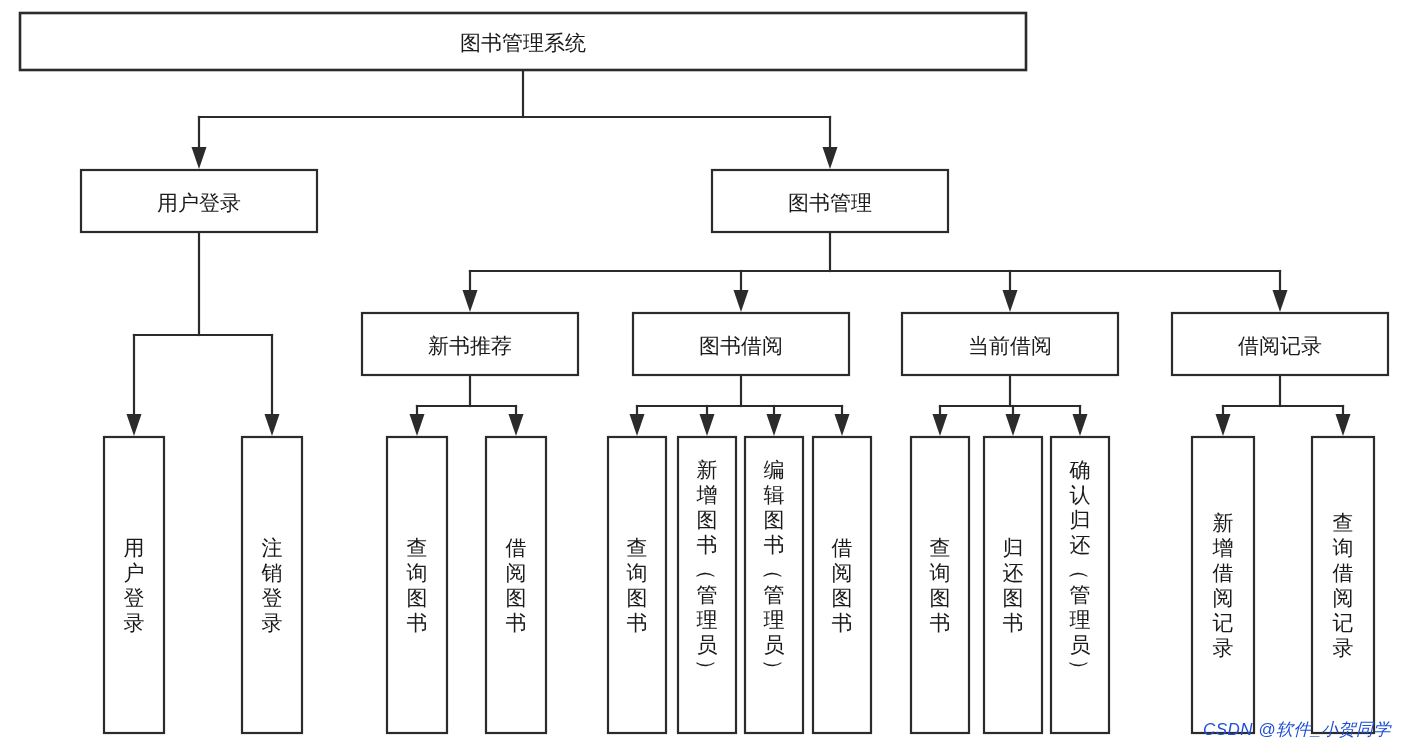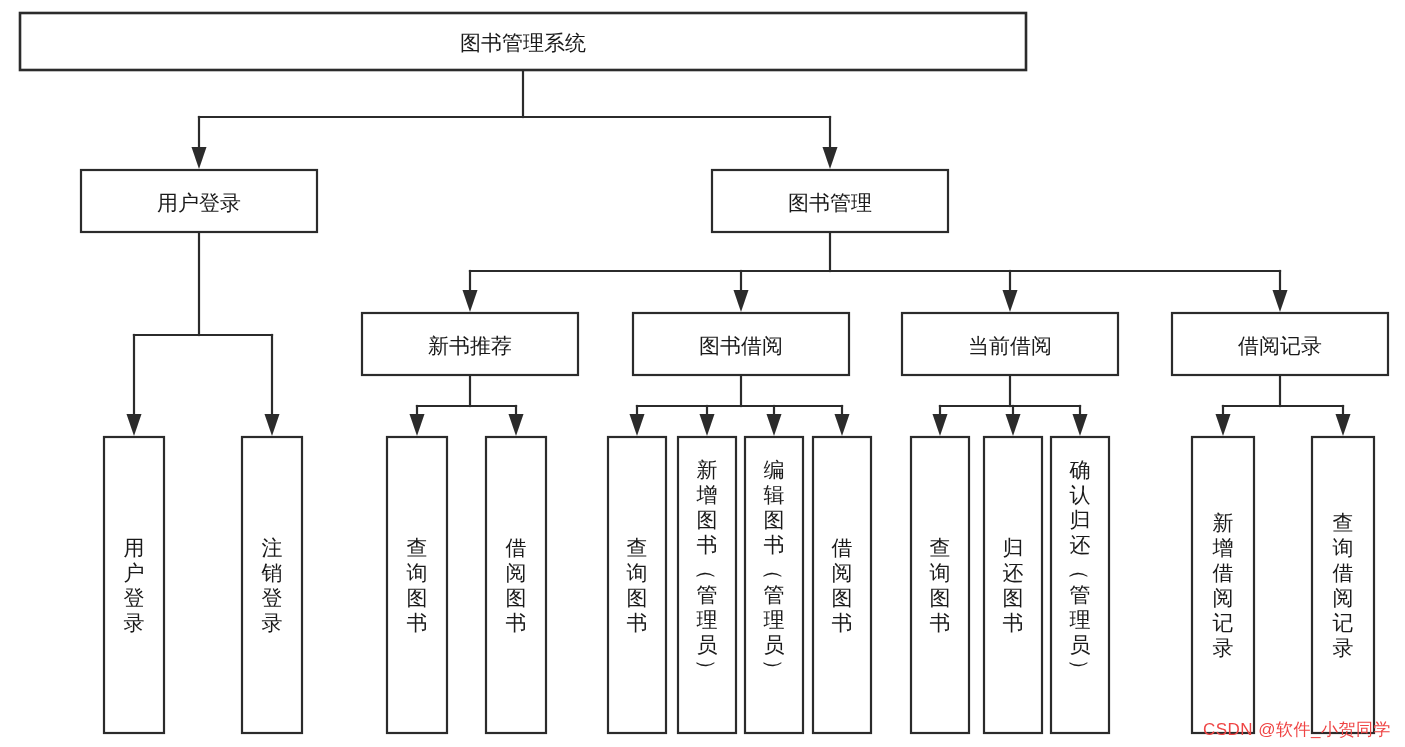--- a/index.html
+++ b/index.html
@@ -50,24 +50,25 @@
   .arrow-head {
     fill: #2b2b2b;
     stroke: none;
   }
   .watermark {
     position: absolute;
     right: 14px;
     bottom: 6px;
     font-family: "Liberation Sans", "DejaVu Sans", sans-serif;
     font-size: 17px;
-    color: #ef4444;
+    color: #1d4ed8;
     white-space: nowrap;
     letter-spacing: 0.5px;
     user-select: none;
+    font-style: italic;
   }
 </style>
 </head>
 <body>
 
 <svg id="diagram" viewBox="0 0 1405 747" xmlns="http://www.w3.org/2000/svg">
   <g id="connector-layer">
       <g>
         <line x1="523" y1="70" x2="523" y2="117" class="connector"></line>
         <line x1="199" y1="117" x2="830" y2="117" class="connector"></line>

